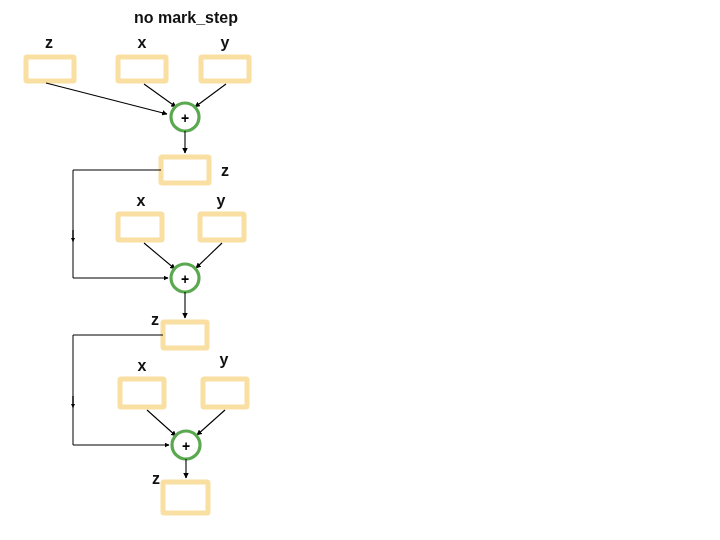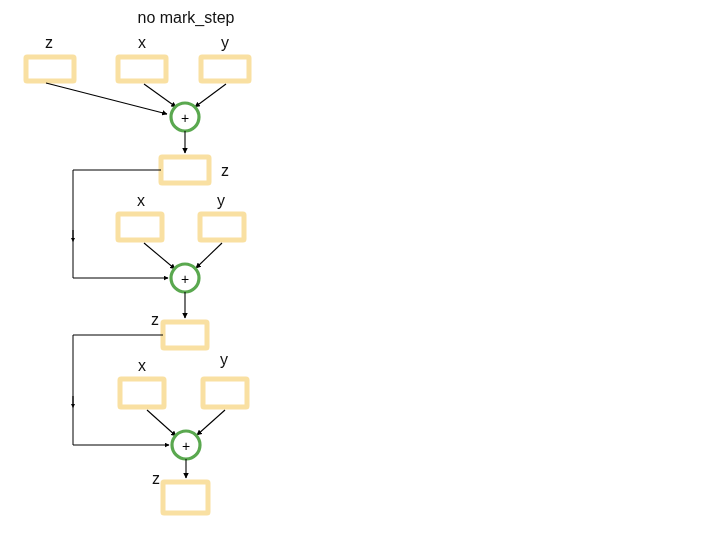--- a/index.html
+++ b/index.html
@@ -11,20 +11,21 @@
     width: 720px;
     height: 540px;
     font-family: "Liberation Sans", sans-serif;
     overflow: hidden;
   }
   #graph-root {
     position: relative;
     width: 720px;
     height: 540px;
     background: #ffffff;
+    font-weight: bold;
   }
   svg#graph {
     display: block;
     width: 720px;
     height: 540px;
   }
   .node-box {
     fill: #ffffff;
     stroke: #f9e0a2;
     stroke-width: 5;

